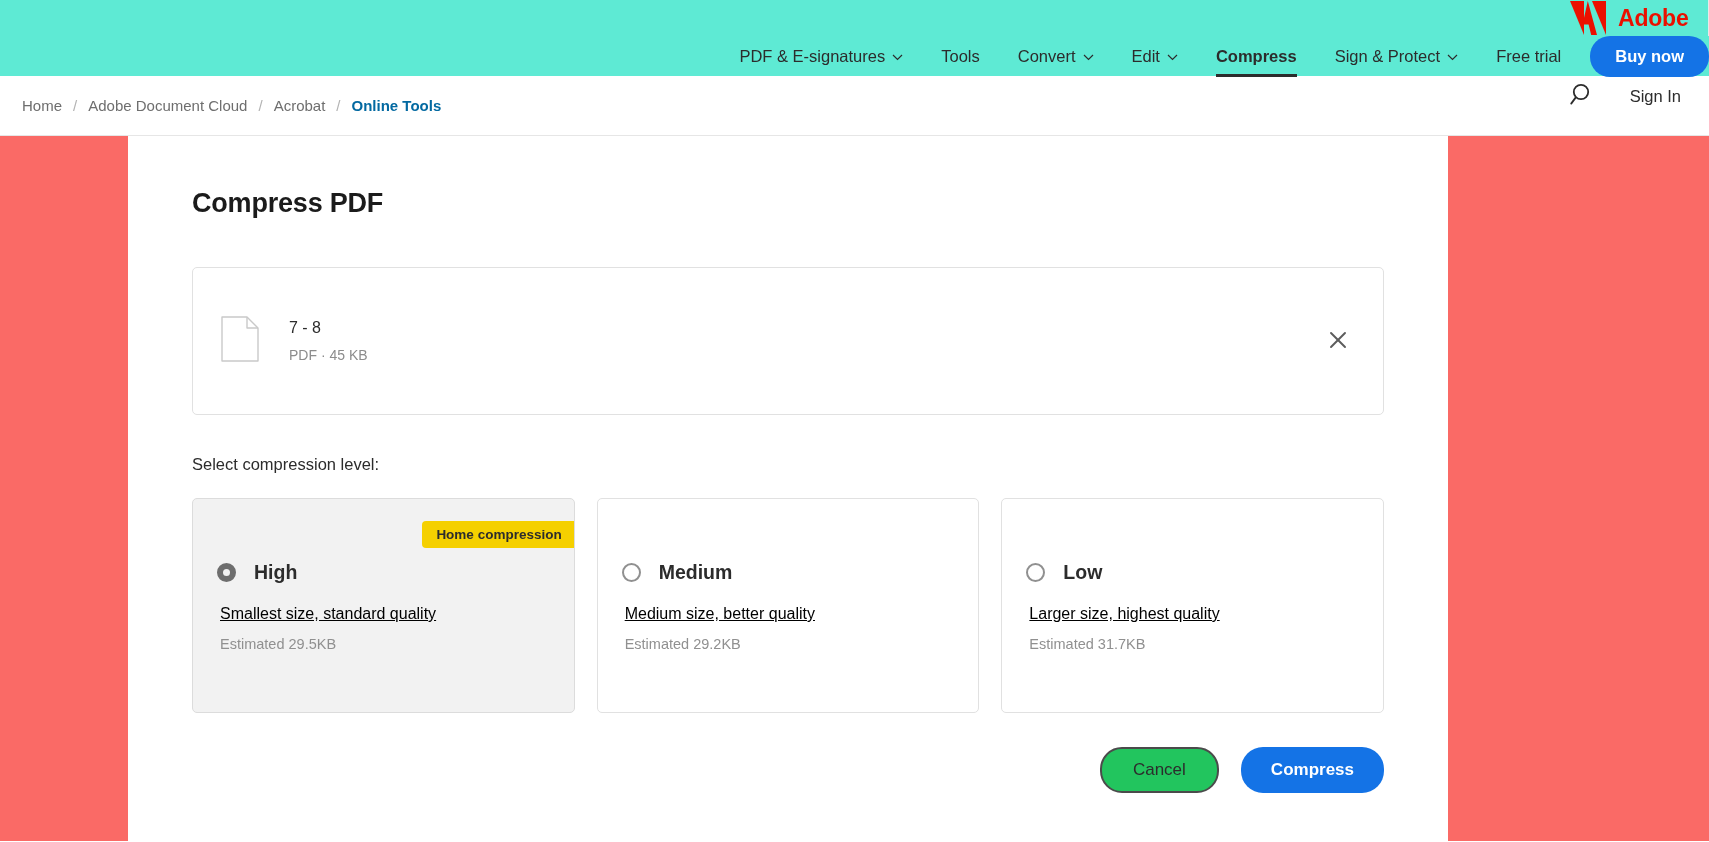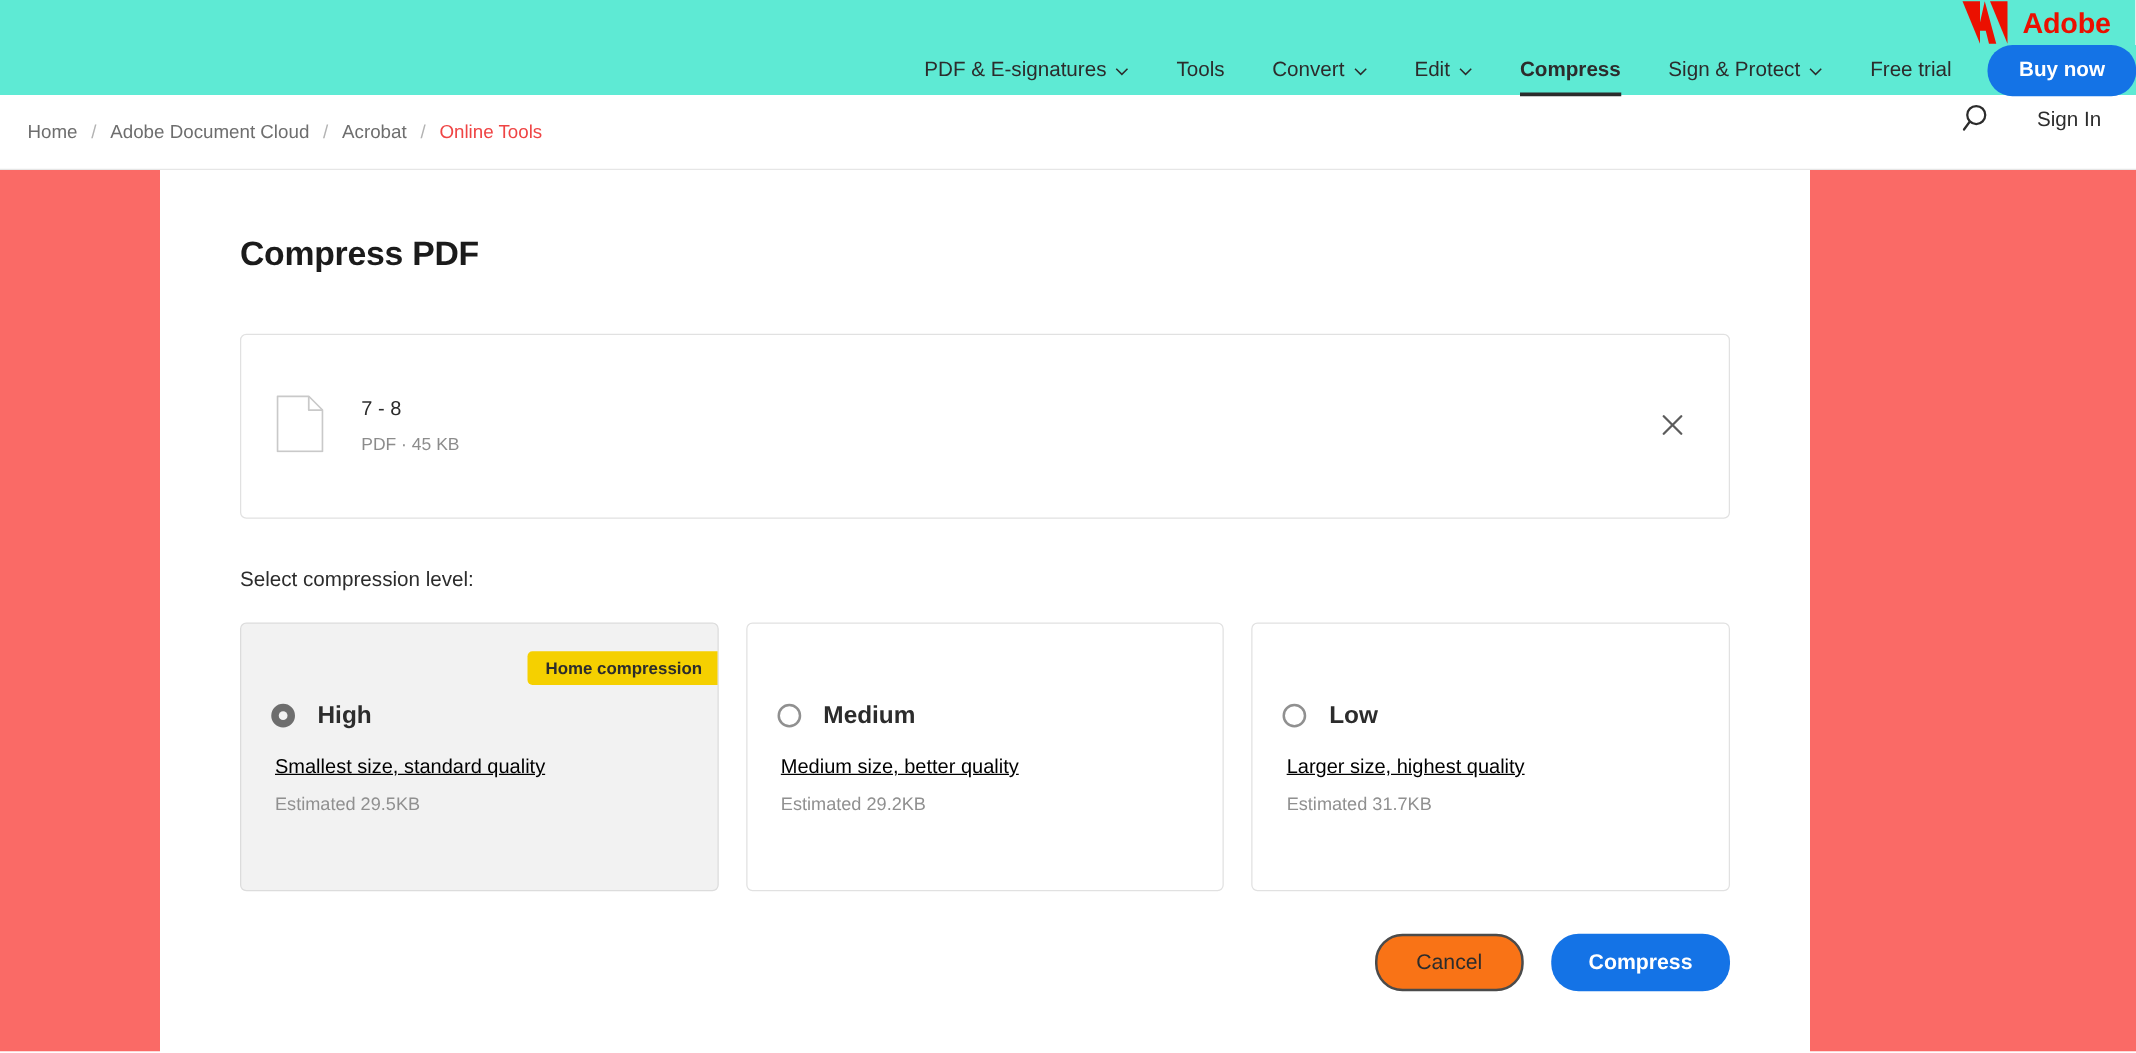--- a/index.html
+++ b/index.html
@@ -119,22 +119,23 @@
     border-bottom: 1px solid #e6e6e6;
     gap: 0;
   }
   .crumb {
     font-size: 15px;
     color: #6e6e6e;
     cursor: pointer;
     padding: 0 8px;
   }
   .crumb.current {
-    color: #ef4444;
+    color: #0369a1;
     cursor: default;
+    font-weight: bold;
   }
   .crumb-sep {
     font-size: 15px;
     color: #b3b3b3;
     padding: 0 3px;
   }
 
   
   .page-body {
     display: flex;
@@ -275,21 +276,21 @@
 
   
   .actions {
     display: flex;
     justify-content: flex-end;
     align-items: center;
     gap: 22px;
     margin-top: 34px;
   }
   .btn-cancel {
-    background: #f97316;
+    background: #22c55e;
     border: 2px solid #4b4b4b;
     color: #2c2c2c;
     font-size: 17px;
     font-family: inherit;
     border-radius: 22px;
     padding: 11px 31px;
     cursor: pointer;
   }
   .btn-compress {
     background: #1473e6;

